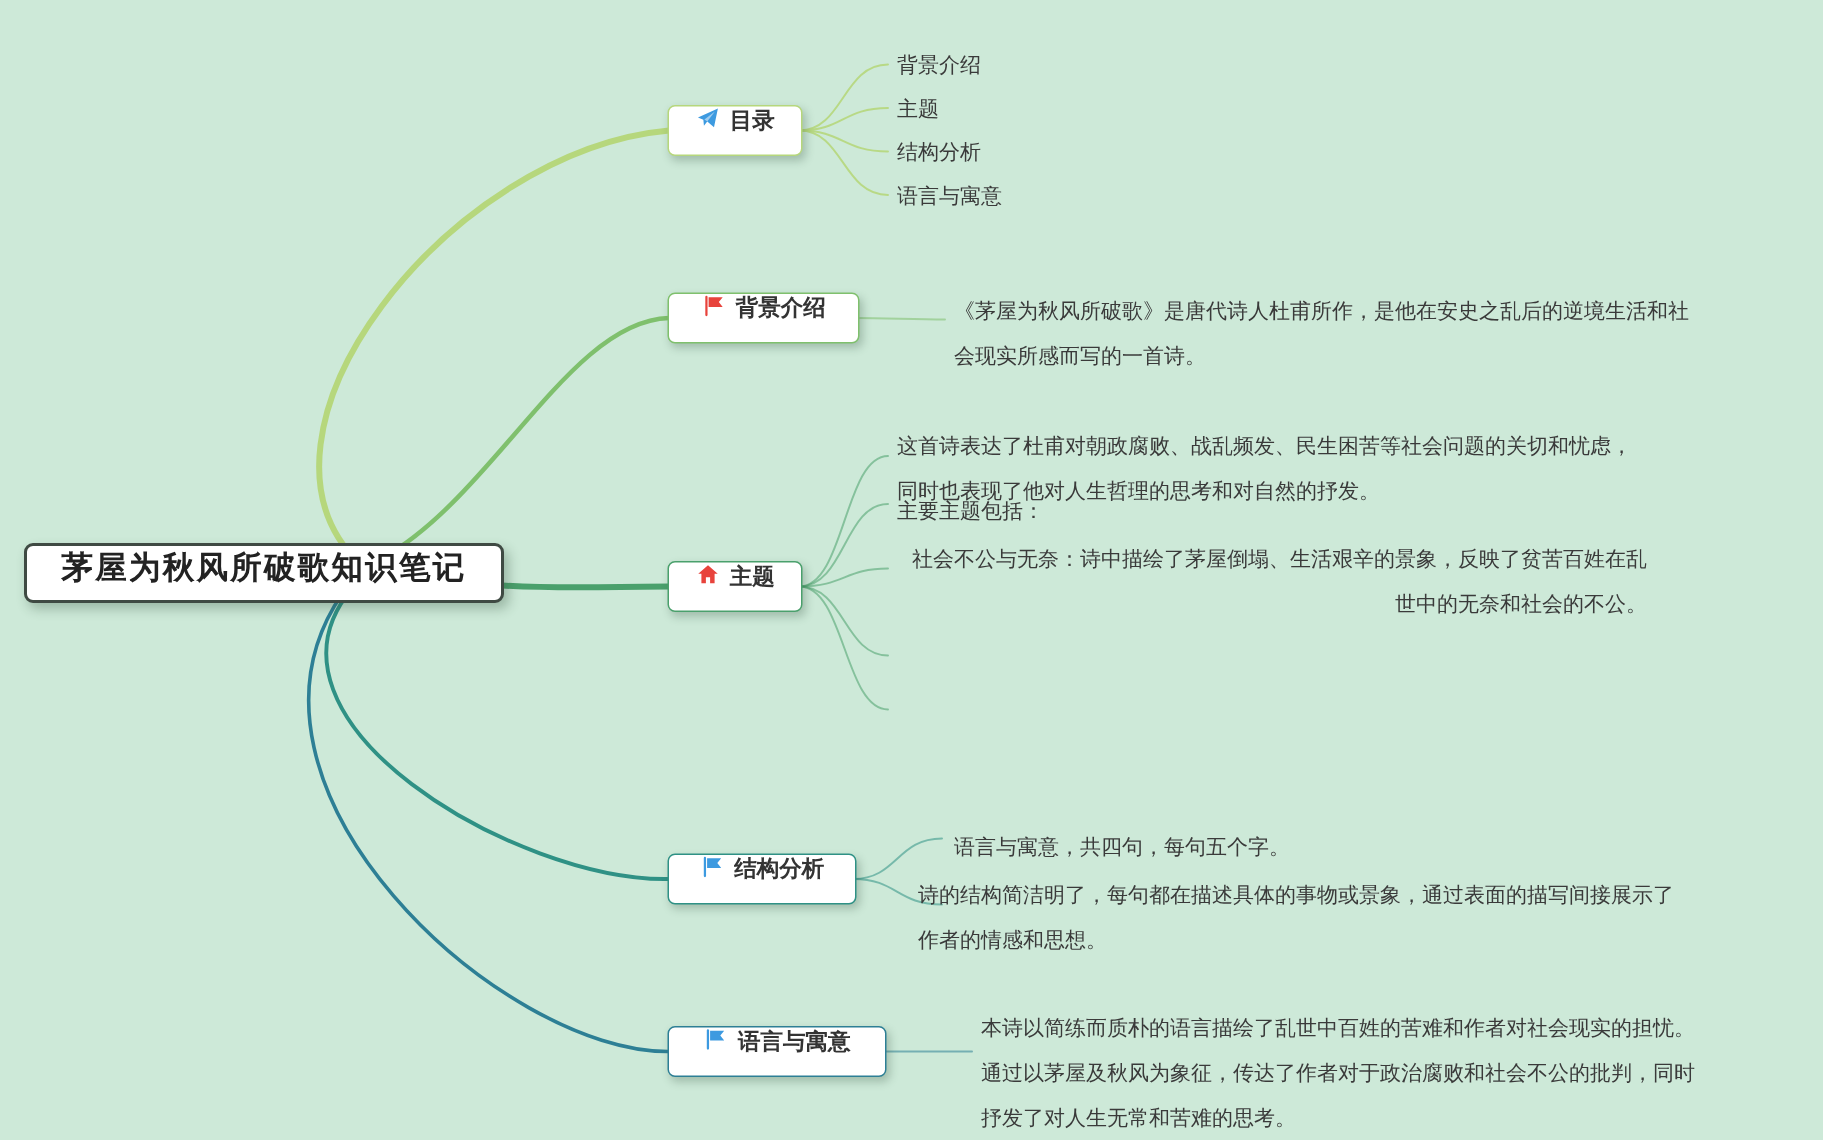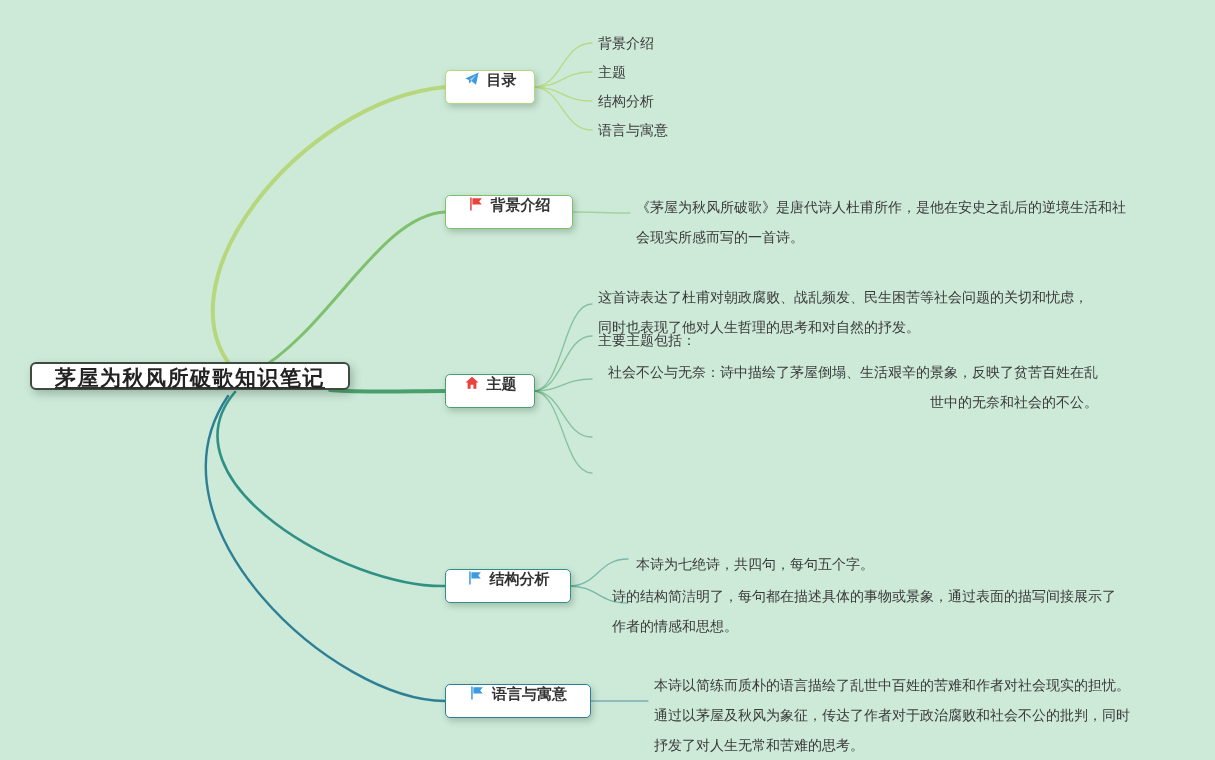--- a/index.html
+++ b/index.html
@@ -25,23 +25,23 @@
   path.child.structure{stroke:var(--c-structure);}
   path.child.language{stroke:var(--c-language);}
 
   .node{
     position:absolute;z-index:2;box-sizing:border-box;
     background:#fff;display:flex;align-items:flex-start;justify-content:center;
     border-radius:5px;box-shadow:2px 3px 6px rgba(50,80,60,.28);
     cursor:pointer;
   }
   .root{
-    left:30px;top:362px;width:320px;height:28px;
+    left:16px;top:362px;width:320px;height:40px;
     border:2px solid var(--c-root-border,#3f4a43);
-    border-radius:6px;box-shadow:3px 4px 8px rgba(50,80,60,.32);text-decoration:underline;
+    border-radius:6px;box-shadow:3px 4px 8px rgba(50,80,60,.32);
   }
   .root .label{font-size:21px;font-weight:bold;letter-spacing:1.5px;white-space:nowrap;color:#222;}
   .branch{height:34px;border:1.5px solid #888;gap:7px;padding:0 8px;}
   .branch .label{font-size:15px;font-weight:600;white-space:nowrap;color:#333;}
   .branch .icon{width:16px;height:16px;flex:0 0 auto;}
   .b-toc{left:445px;top:70px;width:90px;border-color:var(--c-toc);}
   .b-background{left:445px;top:195px;width:128px;border-color:var(--c-background);}
   .b-theme{left:445px;top:374px;width:90px;border-color:var(--c-theme);}
   .b-structure{left:445px;top:569px;width:126px;border-color:var(--c-structure);}
   .b-language{left:445px;top:684px;width:146px;border-color:var(--c-language);}
@@ -117,21 +117,21 @@
   <div class="topic" style="left:598px;top:282px;width:500px;">这首诗表达了杜甫对朝政腐败、战乱频发、民生困苦等社会问题的关切和忧虑，同时也表现了他对人生哲理的思考和对自然的抒发。</div>
   <div class="topic" style="left:598px;top:357px;width:500px;text-align:right;">社会不公与无奈：诗中描绘了茅屋倒塌、生活艰辛的景象，反映了贫苦百姓在乱世中的无奈和社会的不公。</div>
 
   <div class="node branch b-structure">
     <svg class="icon icon-blue" viewBox="0 0 16 16">
       <rect x="2.2" y="1.2" width="1.5" height="13.6" rx="0.75" fill="currentColor"></rect>
       <path fill="currentColor" d="M4.4 2.2 H13.8 L11.2 5.4 L13.8 8.6 H4.4 Z"></path>
     </svg>
     <span class="label">结构分析</span>
   </div>
-  <div class="topic" style="left:636px;top:549px;width:505px;">本诗为七绝诗，共四句，每句五个字。</div>
+  <div class="topic" style="left:636px;top:549px;width:505px;">语言与寓意，共四句，每句五个字。</div>
   <div class="topic" style="left:612px;top:581px;width:505px;">诗的结构简洁明了，每句都在描述具体的事物或景象，通过表面的描写间接展示了作者的情感和思想。</div>
 
   <div class="node branch b-language">
     <svg class="icon icon-blue" viewBox="0 0 16 16">
       <rect x="2.2" y="1.2" width="1.5" height="13.6" rx="0.75" fill="currentColor"></rect>
       <path fill="currentColor" d="M4.4 2.2 H13.8 L11.2 5.4 L13.8 8.6 H4.4 Z"></path>
     </svg>
     <span class="label">语言与寓意</span>
   </div>
   <div class="topic" style="left:654px;top:670px;width:480px;">本诗以简练而质朴的语言描绘了乱世中百姓的苦难和作者对社会现实的担忧。通过以茅屋及秋风为象征，传达了作者对于政治腐败和社会不公的批判，同时抒发了对人生无常和苦难的思考。</div>

